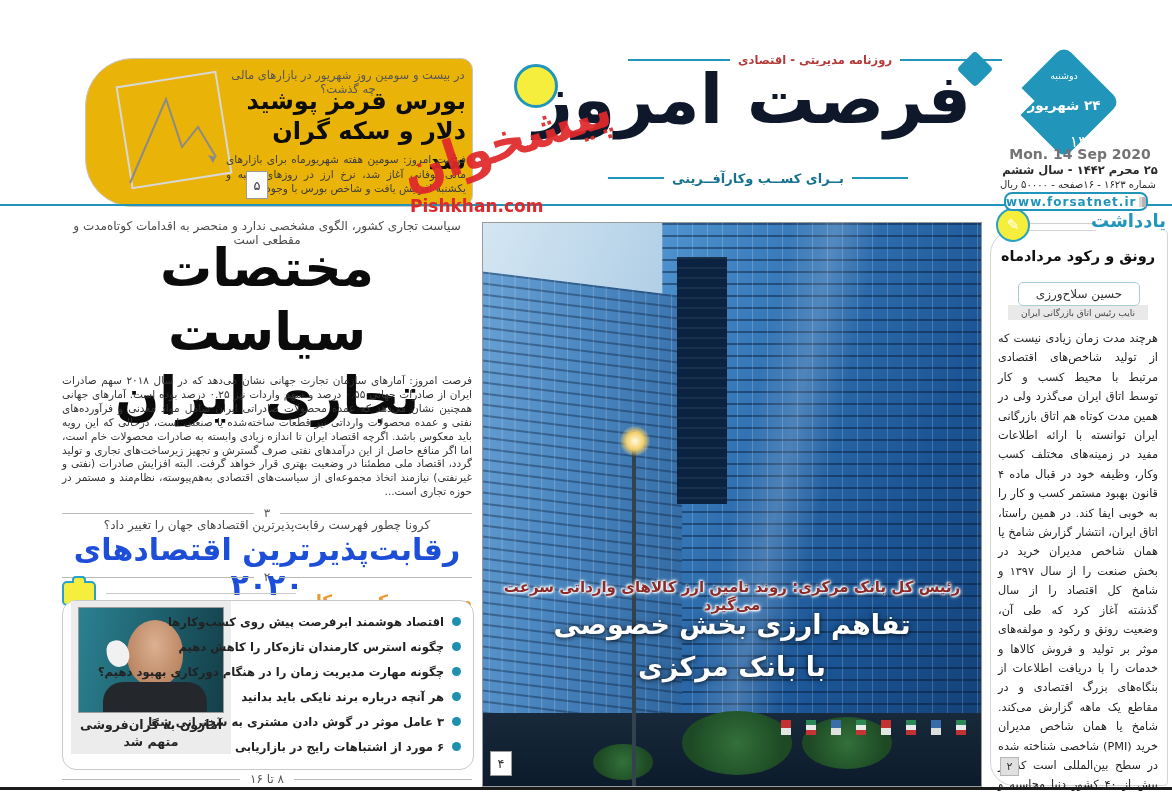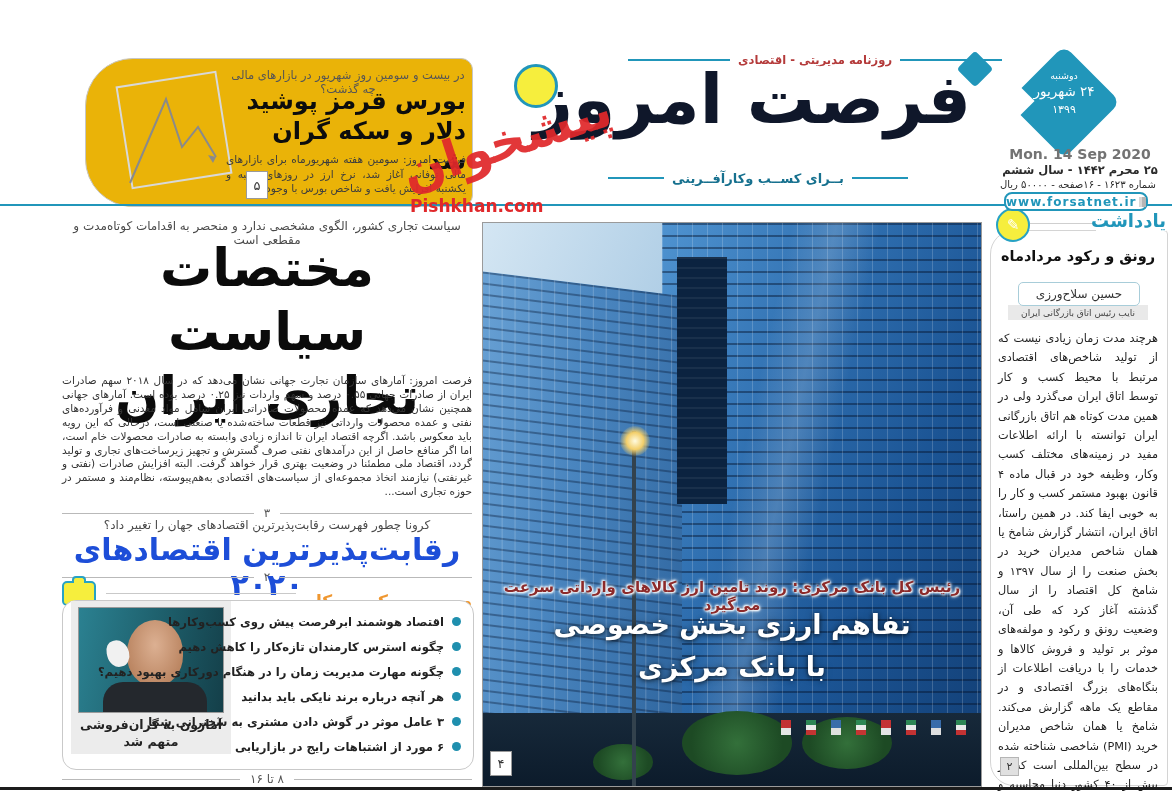--- a/index.html
+++ b/index.html
@@ -42,22 +42,22 @@
            transform:rotate(-18deg);z-index:40;opacity:.93;letter-spacing:-2px;}
   .wm-site{position:absolute;left:410px;top:196px;font-size:17px;font-weight:bold;color:#e0282b;
            z-index:40;direction:ltr;}
 
   .diamond-bg{position:absolute;left:1024px;top:62px;width:80px;height:80px;background:#2196ba;
               transform:rotate(45deg);border-radius:10px;}
   .diamond-fold{position:absolute;left:1008px;top:90px;width:22px;height:22px;background:#fff;
                 transform:rotate(45deg);}
   .diamond-text{position:absolute;left:1024px;top:70px;width:80px;text-align:center;color:#fff;z-index:5;}
   .diamond-text .d1{font-size:9.5px;}
-  .diamond-text .d2{font-size:13.5px;font-weight:normal;margin-top:2px;}
-  .diamond-text .d3{font-size:11px;margin-top:4px;}
+  .diamond-text .d2{font-size:13.5px;font-weight:bold;margin-top:16px;}
+  .diamond-text .d3{font-size:16px;margin-top:19px;text-align:right;}
   .date-en{position:absolute;left:998px;top:146px;width:164px;text-align:center;direction:ltr;
            font-size:14px;font-weight:bold;color:#737373;}
   .date-hijri{position:absolute;left:992px;top:163px;width:176px;text-align:center;
               font-size:11.5px;font-weight:bold;color:#2b2b2b;}
   .issue-line{position:absolute;left:988px;top:179px;width:180px;text-align:center;
               font-size:10px;color:#2b2b2b;}
   .webbox{position:absolute;left:1004px;top:192px;width:140px;height:15px;direction:ltr;
           border:2px solid #2196ba;border-radius:8px;background:#fff;display:flex;
           align-items:center;justify-content:center;font-size:12px;font-weight:bold;
           color:#2196ba;letter-spacing:1px;z-index:6;}

